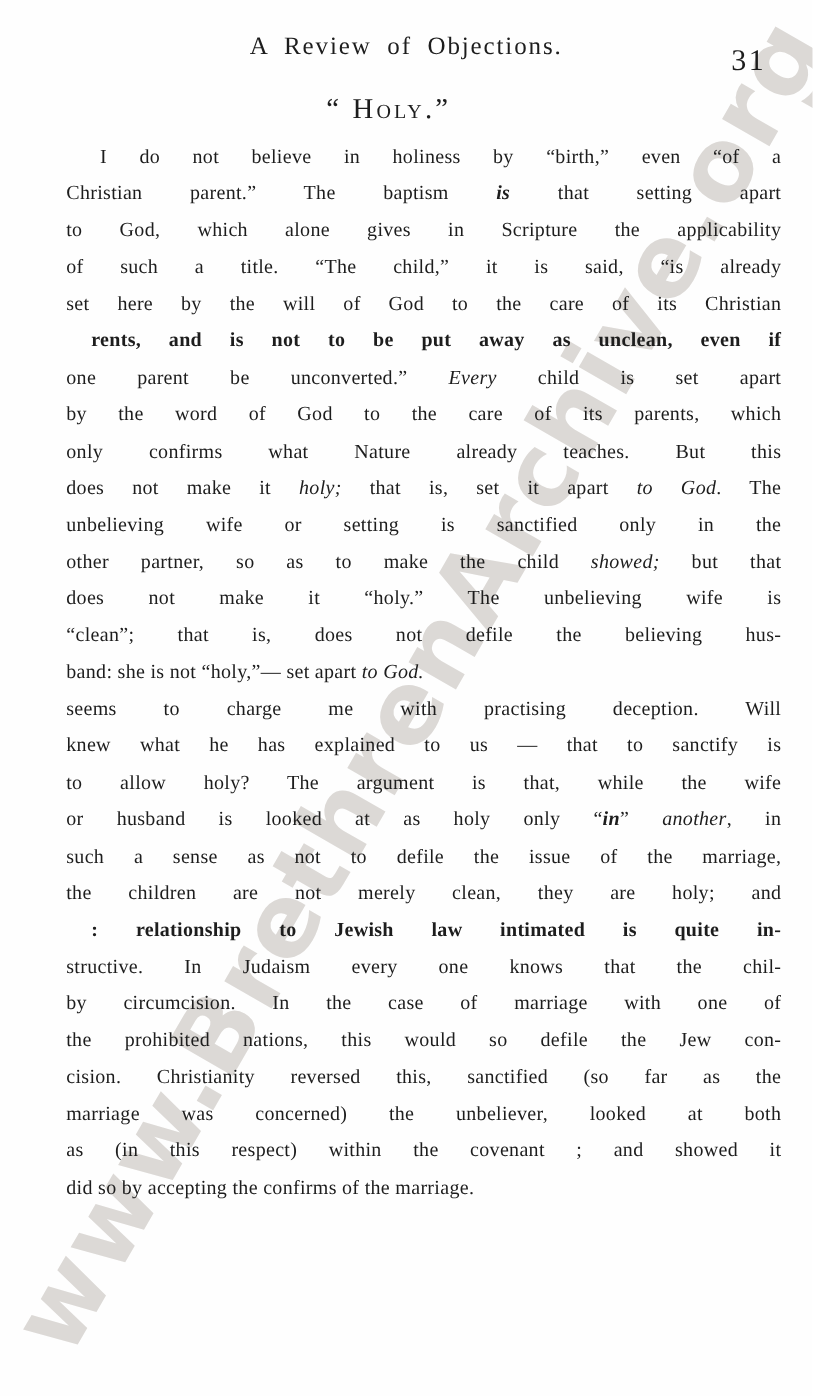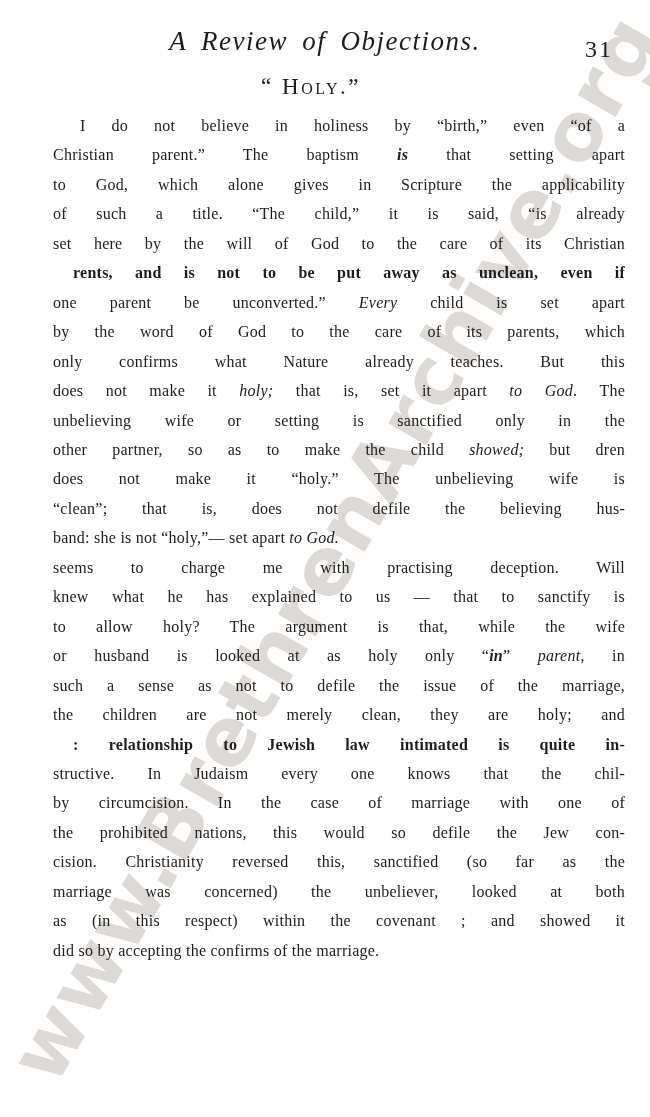--- a/index.html
+++ b/index.html
@@ -20,21 +20,21 @@
     color:rgba(170,162,155,0.40);
     white-space:nowrap;
     z-index:1;
     user-select:none;
   }
   .running-head{
     position:absolute;top:26px;left:0;width:100%;
     text-align:center;z-index:2;
   }
   .running-head .title{
-    font-style:italic;font-size:27px;letter-spacing:1.5px;word-spacing:6px;
+    font-size:20px;letter-spacing:1.5px;word-spacing:6px;
   }
   .page-number{
     position:absolute;top:36px;right:37px;
     font-size:24px;letter-spacing:2px;z-index:2;
   }
   .heading{
     position:absolute;top:74px;left:0;width:100%;
     text-align:center;z-index:2;
     font-variant:small-caps;
     font-size:23px;letter-spacing:2.5px;
@@ -71,28 +71,28 @@
       <div class="line j"><span>Christian parent.” The baptism </span><em class="bi">is</em><span> that setting apart</span></div>
       <div class="line j"><span>to God, which alone gives in Scripture the applicability</span></div>
       <div class="line j"><span>of such a title. “The child,” it is said, “is already</span></div>
       <div class="line j"><span>set here by the will of God to the care of its Christian</span></div>
       <div class="line j ind2"><span>rents, and is not to be put away as unclean, even if</span></div>
       <div class="line j"><span>one parent be unconverted.” </span><em>Every</em><span> child is set apart</span></div>
       <div class="line j"><span>by the word of God to the care of its parents, which</span></div>
       <div class="line j"><span>only confirms what Nature already teaches. But this</span></div>
       <div class="line j"><span>does not make it </span><em>holy;</em><span> that is, set it apart </span><em>to God</em><span>. The</span></div>
       <div class="line j"><span>unbelieving wife or setting is sanctified only in the</span></div>
-      <div class="line j"><span>other partner, so as to make the child </span><em>showed;</em><span> but dren</span></div>
+      <div class="line j"><span>other partner, so as to make the child </span><em>showed;</em><span> but that</span></div>
       <div class="line j"><span>does not make it “holy.” The unbelieving wife is</span></div>
       <div class="line j"><span>“clean”; that is, does not defile the believing hus-</span></div>
       <div class="line"><span>band: she is not “holy,”— set apart </span><em>to God.</em></div>
       <div class="line j"><span>seems to charge me with practising deception. Will</span></div>
       <div class="line j"><span>knew what he has explained to us — that to sanctify is</span></div>
       <div class="line j"><span>to allow holy? The argument is that, while the wife</span></div>
-      <div class="line j"><span>or husband is looked at as holy only “</span><em class="bi">in</em><span>” </span><em>parent</em><span>, in</span></div>
+      <div class="line j"><span>or husband is looked at as holy only “</span><em class="bi">in</em><span>” </span><em>another</em><span>, in</span></div>
       <div class="line j"><span>such a sense as not to defile the issue of the marriage,</span></div>
       <div class="line j"><span>the children are not merely clean, they are holy; and</span></div>
       <div class="line j ind2"><span>: relationship to Jewish law intimated is quite in-</span></div>
       <div class="line j"><span>structive. In Judaism every one knows that the chil-</span></div>
       <div class="line j"><span>by circumcision. In the case of marriage with one of</span></div>
       <div class="line j"><span>the prohibited nations, this would so defile the Jew con-</span></div>
       <div class="line j"><span>cision. Christianity reversed this, sanctified (so far as the</span></div>
       <div class="line j"><span>marriage was concerned) the unbeliever, looked at both</span></div>
       <div class="line j"><span>as (in this respect) within the covenant ; and showed it</span></div>
       <div class="line"><span>did so by accepting the confirms of the marriage.</span></div>

